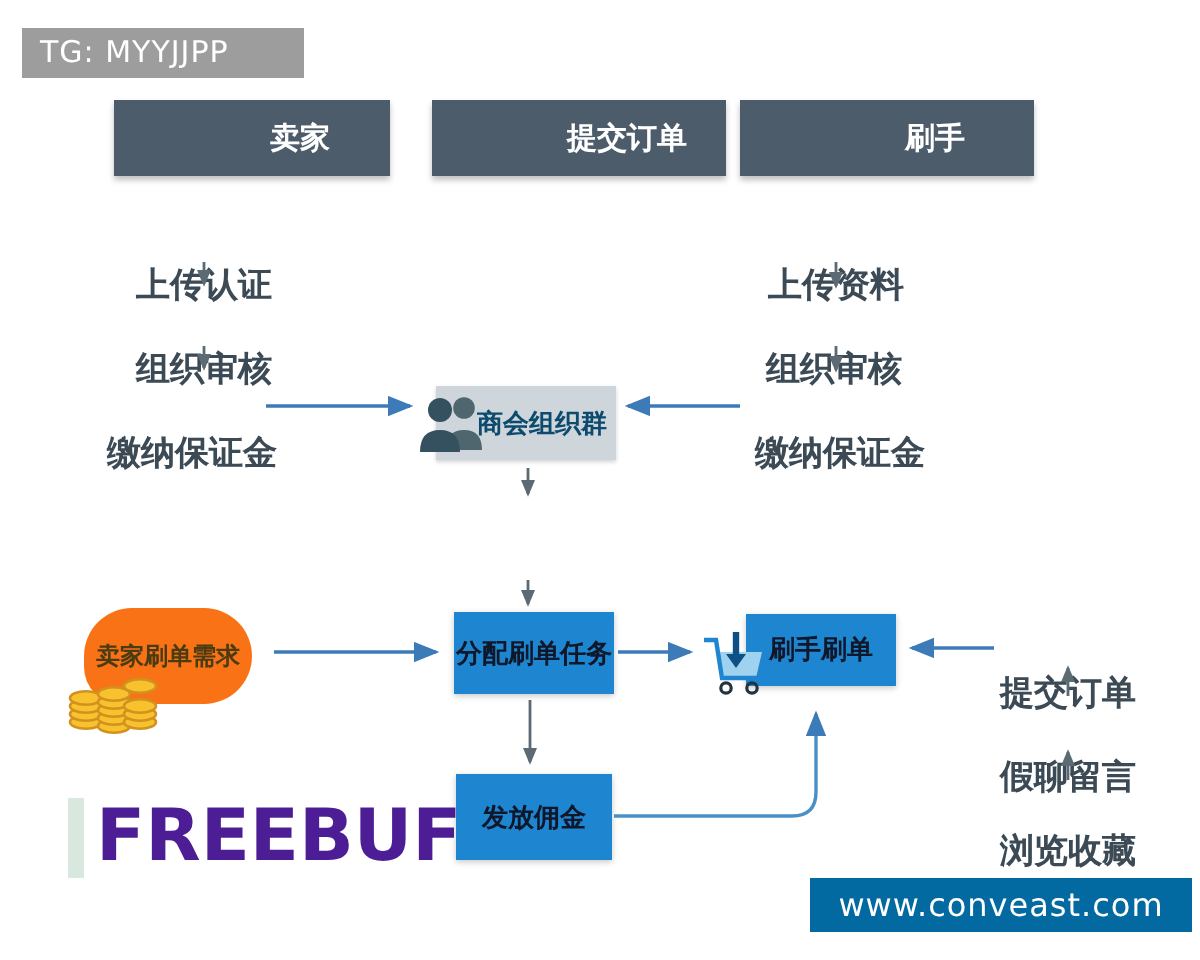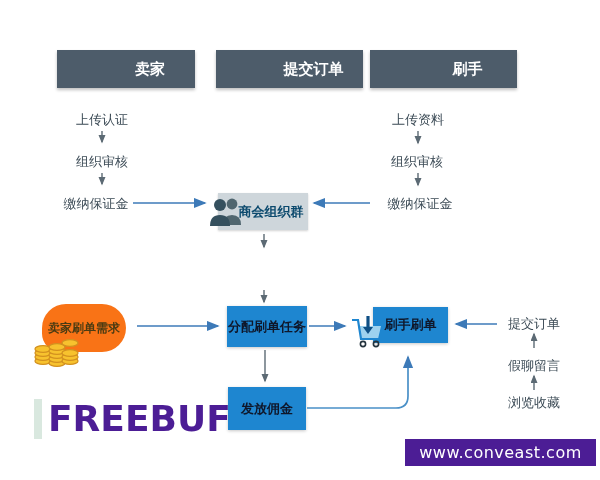--- a/index.html
+++ b/index.html
@@ -3,38 +3,38 @@
 <meta charset="utf-8">
 <style>
   html,body{margin:0;padding:0;background:#fff;}
   .canvas{position:relative;width:600px;height:480px;background:#ffffff;overflow:hidden;
           font-family:"DejaVu Sans","Liberation Sans",sans-serif;}
 
   
   .tg{position:absolute;left:11px;top:14px;width:141px;height:25px;background:#9d9d9d;
       color:#fff;font-size:15px;line-height:25px;padding-left:9px;box-sizing:border-box;
       letter-spacing:.5px;}
-  .site{position:absolute;left:405px;top:439px;width:191px;height:27px;background:#4c1d95;
+  .site{position:absolute;left:405px;top:439px;width:191px;height:27px;background:#0369a1;
       color:#fff;font-size:16px;display:flex;align-items:center;justify-content:center;
       letter-spacing:.5px;}
   .logo{position:absolute;left:34px;top:398px;display:flex;align-items:center;gap:6px;}
   .logo .bar{width:8px;height:40px;background:#d9e8df;}
   .logo .word{font-size:36px;font-weight:900;color:#4c1d95;letter-spacing:0;}
 
   
   .actor{position:absolute;height:38px;background:#4d5c6a;color:#fff;font-size:15px;
       font-weight:bold;display:flex;align-items:center;justify-content:center;
       box-shadow:0 2px 3px rgba(0,0,0,.25);padding-left:48px;}
   .actor.seller{left:57px;top:50px;width:90px;}
   .actor.org{left:216px;top:50px;width:99px;}
   .actor.brusher{left:370px;top:50px;width:99px;}
 
   
-  .step{position:absolute;font-size:13px;font-weight:400;color:#3b4a55;white-space:nowrap;
-      transform:translateX(-50%);}
+  .step{position:absolute;font-size:17px;font-weight:700;color:#3b4a55;white-space:nowrap;
+      transform:translateX(-50%);margin-top:20px;}
   .s1{left:102px;top:111px}.s2{left:102px;top:153px}.s3{left:96px;top:195px}
   .b1{left:418px;top:111px}.b2{left:417px;top:153px}.b3{left:420px;top:195px}
   .o1{left:534px;top:315px}.o2{left:534px;top:357px}.o3{left:534px;top:394px}
 
   
   .lightbox{position:absolute;background:#ced6db;color:#0c4a6e;font-weight:bold;font-size:13px;
       display:flex;align-items:center;justify-content:center;box-shadow:0 1px 2px rgba(0,0,0,.18);}
   .groupbox{left:218px;top:193px;width:90px;height:37px;padding-left:16px;box-sizing:border-box;}
   .trainbox{left:228px;top:252px;width:78px;height:36px;}
 
@@ -58,20 +58,21 @@
   svg.arrows{position:absolute;left:0;top:0;pointer-events:none;}
   .lb{stroke:#3d7ab8;stroke-width:1.7;}
   .lg{stroke:#5c6a74;stroke-width:1.4;}
   .lc{stroke:#4a90c7;stroke-width:1.7;fill:none;}
 </style>
 </head>
 <body>
 
 <div class="canvas">
 
+  <div class="tg">TG: MYYJJPP</div>
   <div class="logo">
     <div class="bar"></div>
     <div class="word">FREEBUF</div>
   </div>
   <div class="site">www.conveast.com</div>
 
   <div class="actor seller">卖家</div>
   <div class="actor org">提交订单</div>
   <div class="actor brusher">刷手</div>
 

